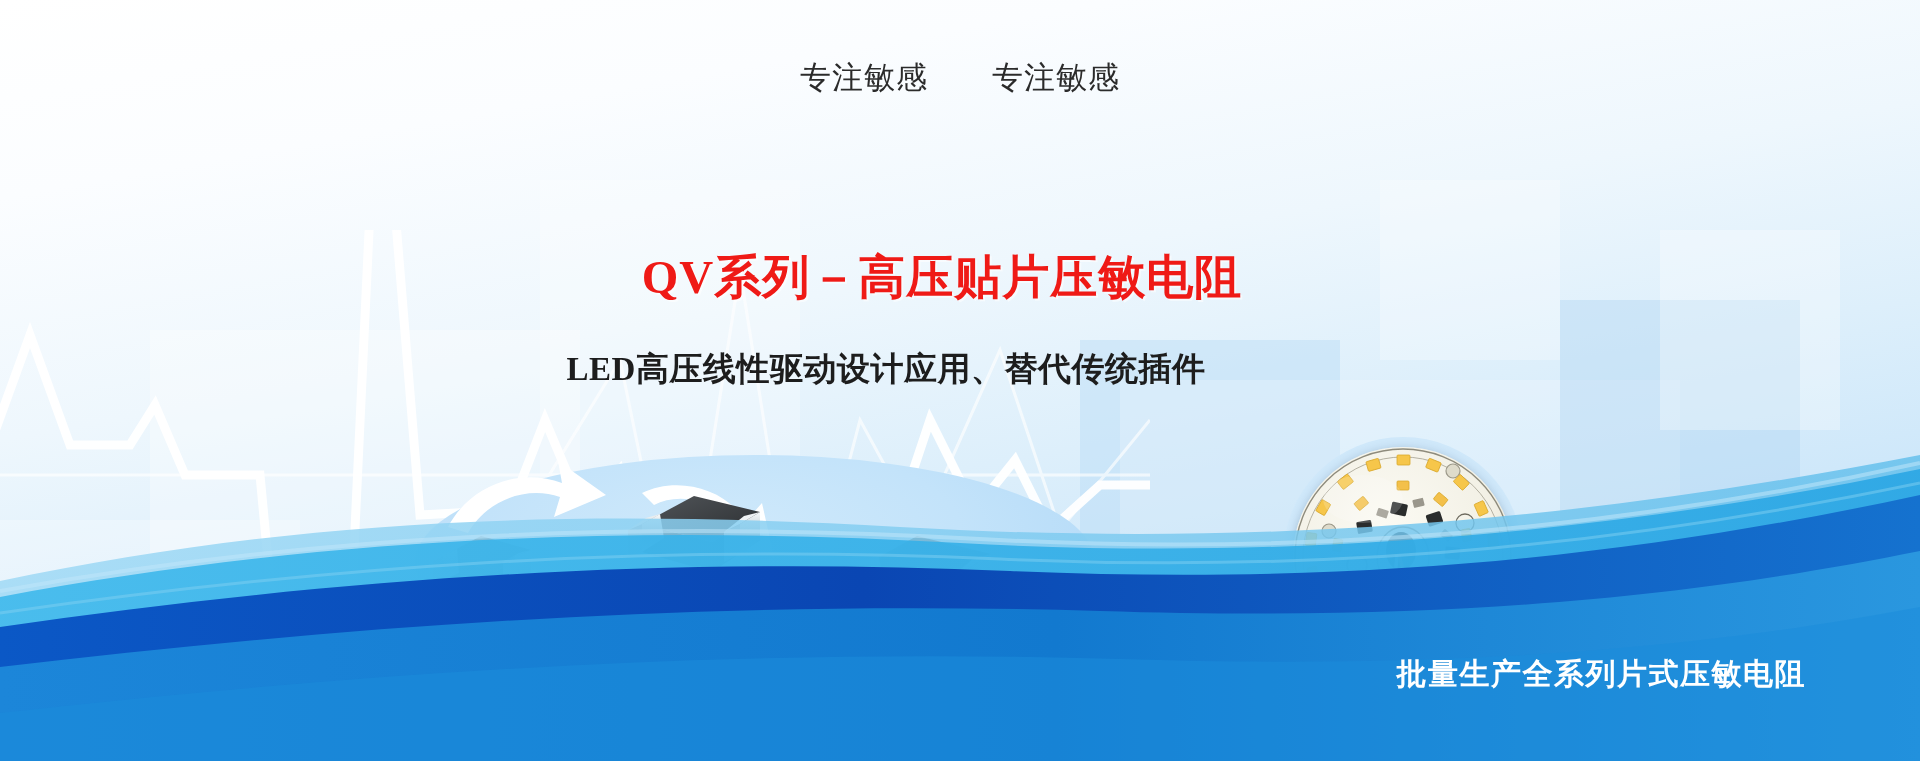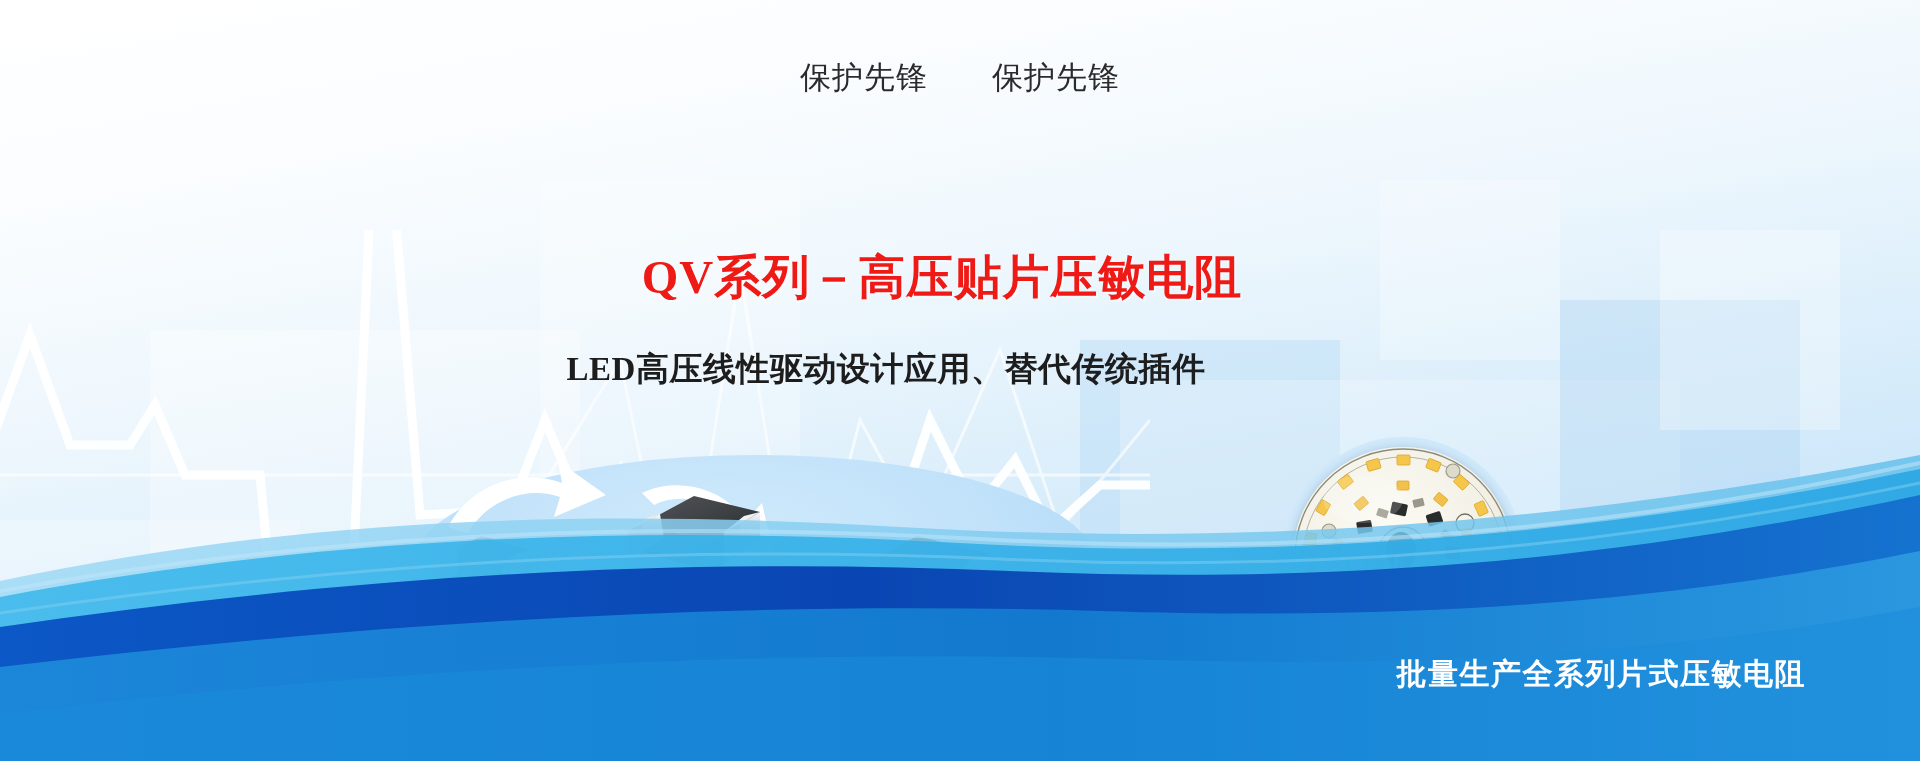--- a/index.html
+++ b/index.html
@@ -126,21 +126,21 @@
   <svg class="wave-lines" viewBox="0 0 1150 420" preserveAspectRatio="none">
     <g fill="none" stroke="#ffffff" stroke-width="9" stroke-linejoin="miter" opacity="0.95">
       <polyline points="-10,215 30,105 70,215 130,215 155,175 185,245 260,245 275,405 350,405 370,-20 395,-20 420,285 510,280 545,190 585,285 620,240 655,340 700,340 725,260 765,365 800,240 830,280 900,280 930,190 975,280 1015,230 1050,300 1100,255 1160,255"></polyline>
     </g>
     <g fill="none" stroke="#ffffff" stroke-width="3" opacity="0.65">
       <polyline points="-10,245 180,245 330,245 420,245 520,245 700,245 900,245 1160,245"></polyline>
       <polyline points="540,260 620,130 680,420 740,40 800,420 860,190 920,300 1000,120 1060,300 1150,190"></polyline>
     </g>
   </svg>
 
-  <div class="tagline">保护先锋　　保护先锋</div>
+  <div class="tagline">专注敏感　　专注敏感</div>
 
   <div class="headline">QV系列－高压贴片压敏电阻</div>
 
   <div class="subheadline">LED高压线性驱动设计应用、替代传统插件</div>
 
   <div class="platform"></div>
 
   <svg class="arrows" viewBox="0 0 420 120">
     <g fill="#ffffff">
       <path d="M18,72 C40,30 90,12 132,28 L128,6 L176,40 L124,62 L130,42 C96,30 56,46 38,78 Z"></path>

